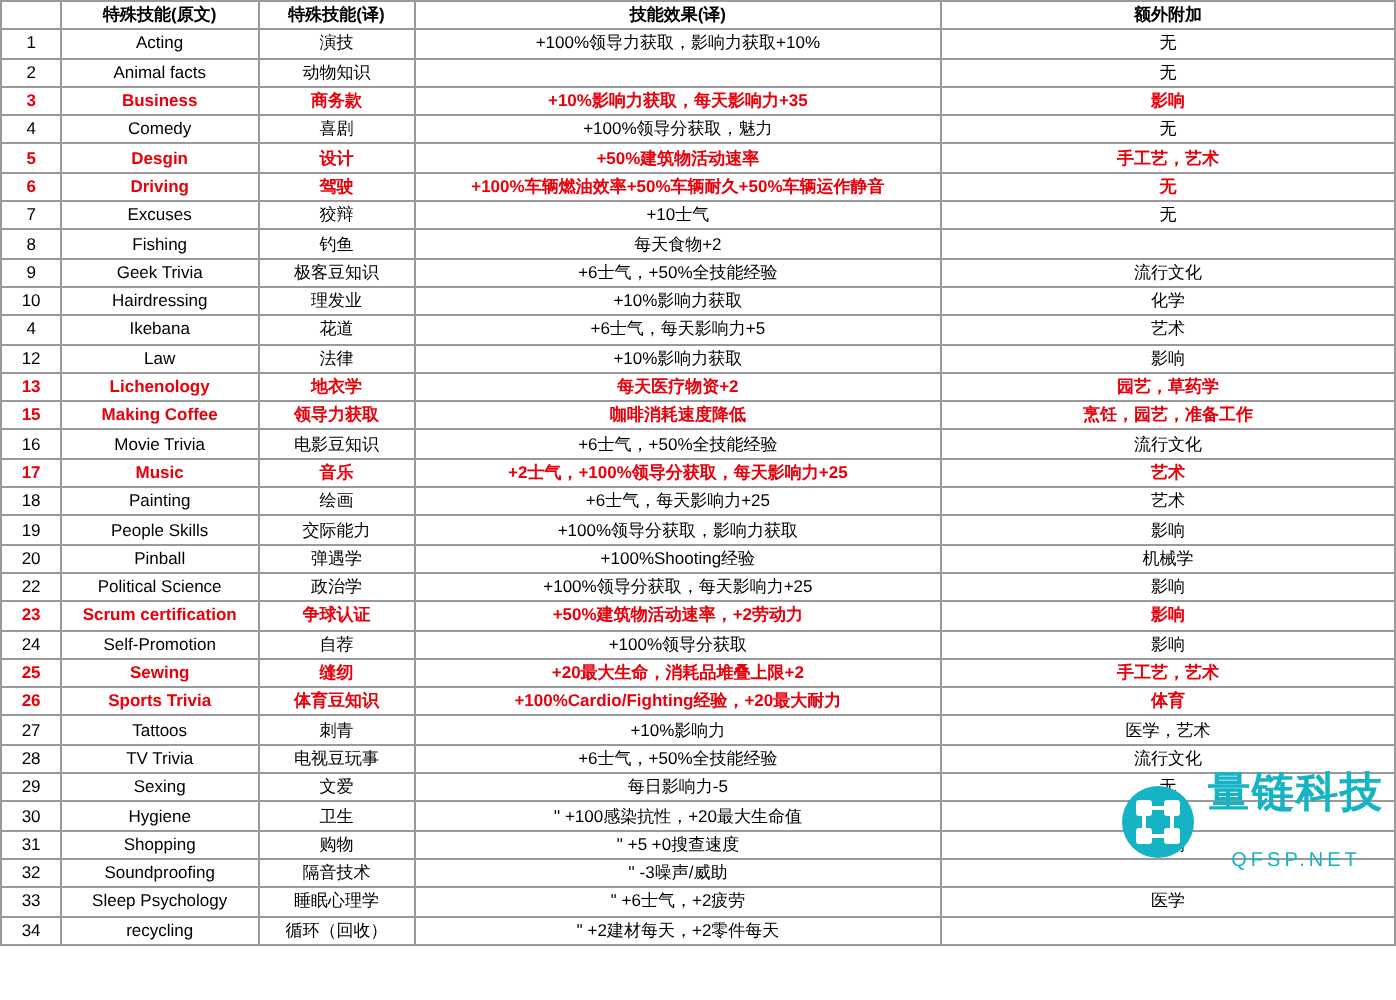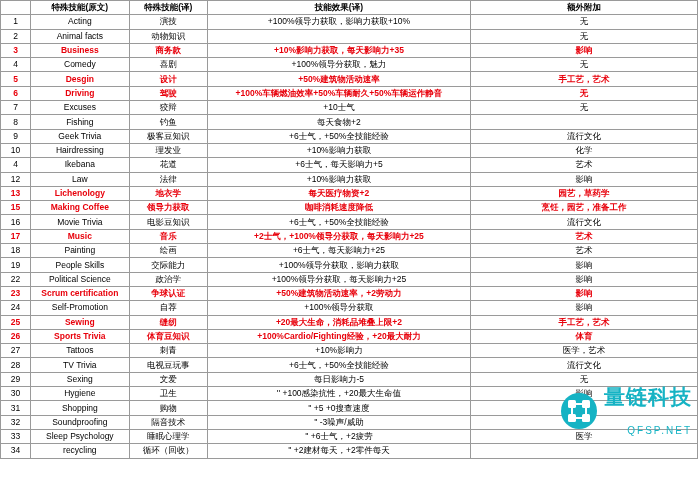--- a/index.html
+++ b/index.html
@@ -73,21 +73,21 @@
   .wm-title {
     font-size: 21px;
     font-weight: bold;
     color: #16b3c4;
     letter-spacing: 1px;
   }
   .wm-sub {
     font-size: 10px;
     color: #16b3c4;
     letter-spacing: 2px;
-    text-align: right;
+    text-align: center;
     margin-top: 19px;
   }
   .page-wrap { position: relative; width: 698px; height: 440px; }
 </style>
 </head>
 <body>
 
 <div class="page-wrap">
 
   <table class="skills">
@@ -226,20 +226,27 @@
           <td class="c-zh-cell">绘画</td>
           <td class="c-eff-cell">+6士气，每天影响力+25</td>
           <td class="c-extra-cell">艺术</td>
         </tr>
         <tr class="black">
           <td class="c-num-cell">19</td>
           <td class="c-en-cell">People Skills</td>
           <td class="c-zh-cell">交际能力</td>
           <td class="c-eff-cell">+100%领导分获取，影响力获取</td>
           <td class="c-extra-cell">影响</td>
+        </tr>
+        <tr class="black">
+          <td class="c-num-cell">20</td>
+          <td class="c-en-cell">Pinball</td>
+          <td class="c-zh-cell">弹遇学</td>
+          <td class="c-eff-cell">+100%Shooting经验</td>
+          <td class="c-extra-cell">机械学</td>
         </tr>
         <tr class="black">
           <td class="c-num-cell">22</td>
           <td class="c-en-cell">Political Science</td>
           <td class="c-zh-cell">政治学</td>
           <td class="c-eff-cell">+100%领导分获取，每天影响力+25</td>
           <td class="c-extra-cell">影响</td>
         </tr>
         <tr class="red">
           <td class="c-num-cell">23</td>

